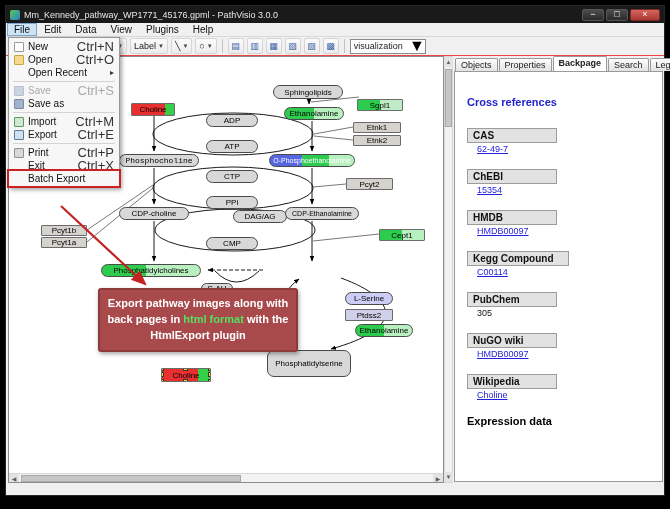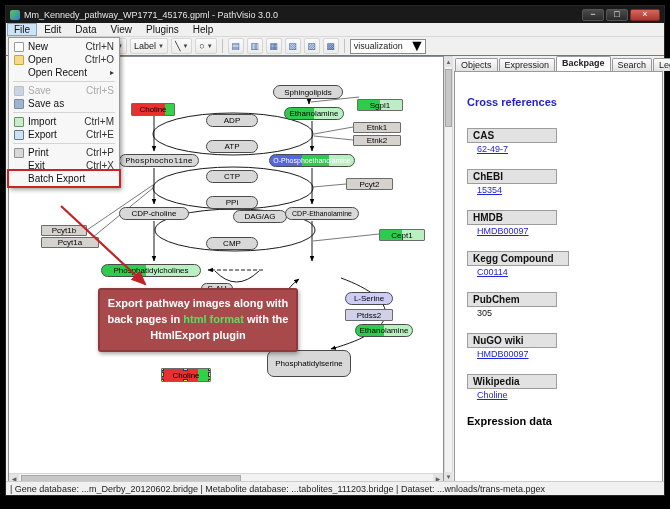--- a/index.html
+++ b/index.html
@@ -74,21 +74,21 @@
   .menu-item{display:flex;align-items:center;height:13px;padding:0 4px;font-size:10px;color:#111}
   .menu-item .ic{width:10px;height:10px;margin-right:4px;border-radius:1px;flex:0 0 10px}
   .ic.new-document{background:#fff;border:1px solid #999}
   .ic.open-folder{background:#f5d98c;border:1px solid #c8a43c}
   .ic.save,.ic.save-as{background:#9fb4cc;border:1px solid #7a8ba3}
   .ic.import{background:#cfe8cf;border:1px solid #5a9a5a}
   .ic.export{background:#cfe0f0;border:1px solid #5a7a9a}
   .ic.print{background:#d8d8d8;border:1px solid #909090}
   .ic.none{background:transparent;border:none}
   .menu-item .mi-label{flex:1;white-space:nowrap}
-  .menu-item .mi-shortcut{font-size:10px;color:#333;margin-left:10px}
+  .menu-item .mi-shortcut{font-size:13px;color:#333;margin-left:10px}
   .menu-item .mi-sub{font-size:8px;color:#333;margin-left:4px}
   .menu-item.disabled .mi-label,.menu-item.disabled .mi-shortcut{color:#a9a9a9}
   .menu-item.disabled .ic{opacity:.5}
   .menu-item.annotated{outline:2px solid #cc2222;outline-offset:1px}
   .menu-sep{height:1px;background:#d4d4d4;margin:2px 3px}
 
   
   .callout{position:absolute;left:92px;top:282px;width:200px;z-index:35;background:#a8494b;border:2px solid #8c3a3c;border-radius:3px;color:#fff;font-weight:bold;font-size:11px;line-height:1.45;text-align:center;padding:6px 7px;box-shadow:1px 2px 4px rgba(0,0,0,.35)}
   .callout .hl{font-weight:bold}
   .annot-arrow{position:absolute;left:0;top:0;z-index:40;pointer-events:none}
@@ -217,21 +217,21 @@
           <div class="pnode round" style="left: 260px; top: 97px; width: 86px; height: 13px; background: linear-gradient(90deg, rgb(85, 102, 224) 38%, rgb(46, 204, 78) 38%, rgb(46, 204, 78) 70%, rgb(185, 240, 192) 70%); color: rgb(255, 255, 255); font-size: 7px;">O-Phosphoethanolamine</div>
           <div class="pnode round" style="left: 197px; top: 113px; width: 52px; height: 13px; background: rgb(216, 216, 216);">CTP</div>
           <div class="pnode round" style="left: 197px; top: 139px; width: 52px; height: 13px; background: rgb(216, 216, 216);">PPi</div>
           <div class="pnode rect" style="left: 337px; top: 121px; width: 47px; height: 12px; background: rgb(214, 211, 206);">Pcyt2</div>
           <div class="pnode round" style="left: 110px; top: 150px; width: 70px; height: 13px; background: rgb(216, 216, 216);">CDP-choline</div>
           <div class="pnode round" style="left: 224px; top: 153px; width: 54px; height: 13px; background: rgb(216, 216, 216);">DAG/AG</div>
           <div class="pnode round" style="left: 276px; top: 150px; width: 74px; height: 13px; background: rgb(216, 216, 216); font-size: 7px;">CDP-Ethanolamine</div>
           <div class="pnode rect" style="left: 370px; top: 172px; width: 46px; height: 12px; background: linear-gradient(90deg, rgb(46, 204, 78) 50%, rgb(185, 240, 192) 50%);">Cept1</div>
           <div class="pnode round" style="left: 197px; top: 180px; width: 52px; height: 13px; background: rgb(216, 216, 216);">CMP</div>
           <div class="pnode rect" style="left: 32px; top: 168px; width: 46px; height: 11px; background: rgb(214, 211, 206);">Pcyt1b</div>
-          <div class="pnode rect" style="left: 32px; top: 180px; width: 58px; height: 11px; background: rgb(214, 211, 206);">Pcyt1a</div>
+          <div class="pnode rect" style="left: 32px; top: 180px; width: 46px; height: 11px; background: rgb(214, 211, 206);">Pcyt1a</div>
           <div class="pnode round" style="left: 92px; top: 207px; width: 100px; height: 13px; background: linear-gradient(90deg, rgb(46, 204, 78) 45%, rgb(185, 240, 192) 45%);">Phosphatidylcholines</div>
           <div class="pnode round" style="left: 192px; top: 226px; width: 32px; height: 11px; background: rgb(216, 216, 216);">S-AH</div>
           <div class="pnode round" style="left: 222px; top: 238px; width: 32px; height: 11px; background: rgb(216, 216, 216);">S-AM</div>
           <div class="pnode round" style="left: 336px; top: 235px; width: 48px; height: 13px; background: rgb(204, 204, 245);">L-Serine</div>
           <div class="pnode rect" style="left: 336px; top: 252px; width: 48px; height: 12px; background: rgb(208, 208, 234);">Ptdss2</div>
           <div class="pnode round" style="left: 346px; top: 267px; width: 58px; height: 13px; background: linear-gradient(90deg, rgb(46, 204, 78) 50%, rgb(185, 240, 192) 50%);">Ethanolamine</div>
           <div class="pnode round" style="left: 258px; top: 293px; width: 84px; height: 27px; background: rgb(216, 216, 216);">Phosphatidylserine</div>
           <div class="pnode rect" style="left: 152px; top: 311px; width: 50px; height: 14px; background: linear-gradient(90deg, rgb(232, 48, 48) 75%, rgb(53, 208, 74) 75%);">Choline<span class="handle h0"></span><span class="handle h1"></span><span class="handle h2"></span><span class="handle h3"></span><span class="handle h4"></span><span class="handle h5"></span><span class="handle h6"></span><span class="handle h7"></span></div>
         </div>
       <div class="hscroll">
@@ -245,21 +245,21 @@
     <div class="vscroll">
       <div class="arrow">▲</div>
       <div class="thumb"></div>
       <div class="sp"></div>
       <div class="arrow">▼</div>
     </div>
 
     <div class="panel">
       <div class="tabs">
           <div class="tab">Objects</div>
-          <div class="tab">Expression</div>
+          <div class="tab">Properties</div>
           <div class="tab active">Backpage</div>
           <div class="tab">Search</div>
           <div class="tab">Legend</div>
         </div>
       <div class="panel-body">
         <div class="xref-heading">Cross references</div>
         <div>
             <div class="xref-header">CAS</div>
             <div class="xref-value link">62-49-7</div>
             <div class="xref-header">ChEBI</div>
@@ -343,17 +343,14 @@
 
   <svg class="annot-arrow" width="660" height="491" viewBox="0 0 660 491">
     <defs>
       <marker id="aR" markerWidth="9" markerHeight="9" refX="6" refY="3" orient="auto">
           <path d="M0,0L7,3L0,6Z" fill="#c22222"></path>
         </marker>
     </defs>
     <line x1="55" y1="200" x2="139" y2="278" stroke="#c22222" stroke-width="2.2" marker-end="url(#aR)"></line>
   </svg>
 
-  <div class="statusbar">
-    <span>| Gene database: ...m_Derby_20120602.bridge | Metabolite database: ...tabolites_111203.bridge | Dataset: ...wnloads/trans-meta.pgex</span>
-  </div>
 
 </div>
 
 </body></html>

